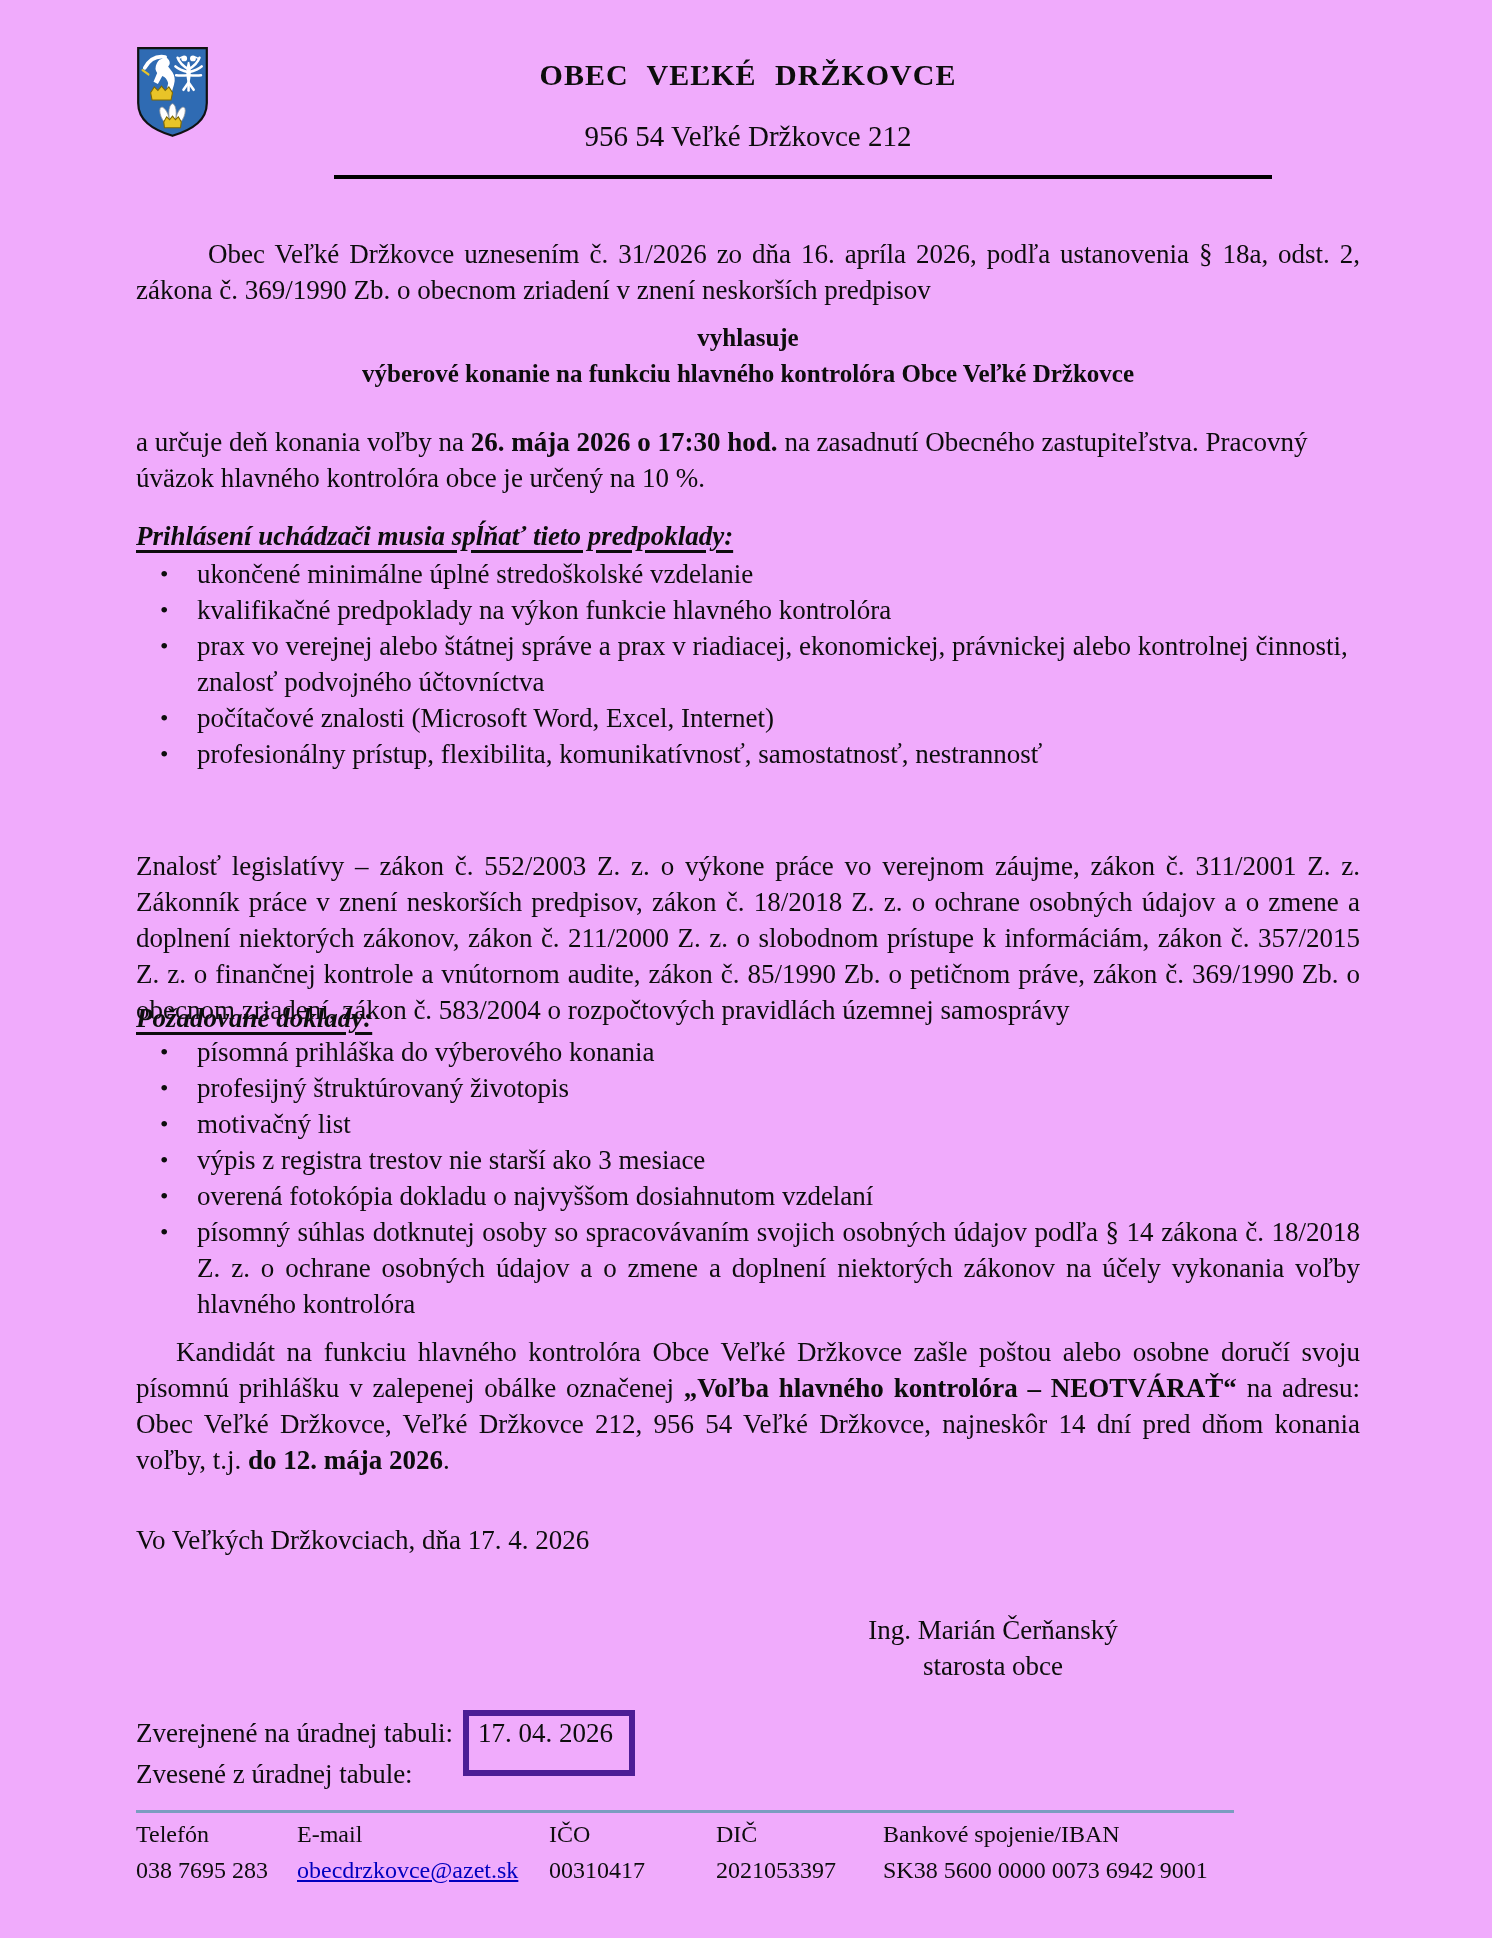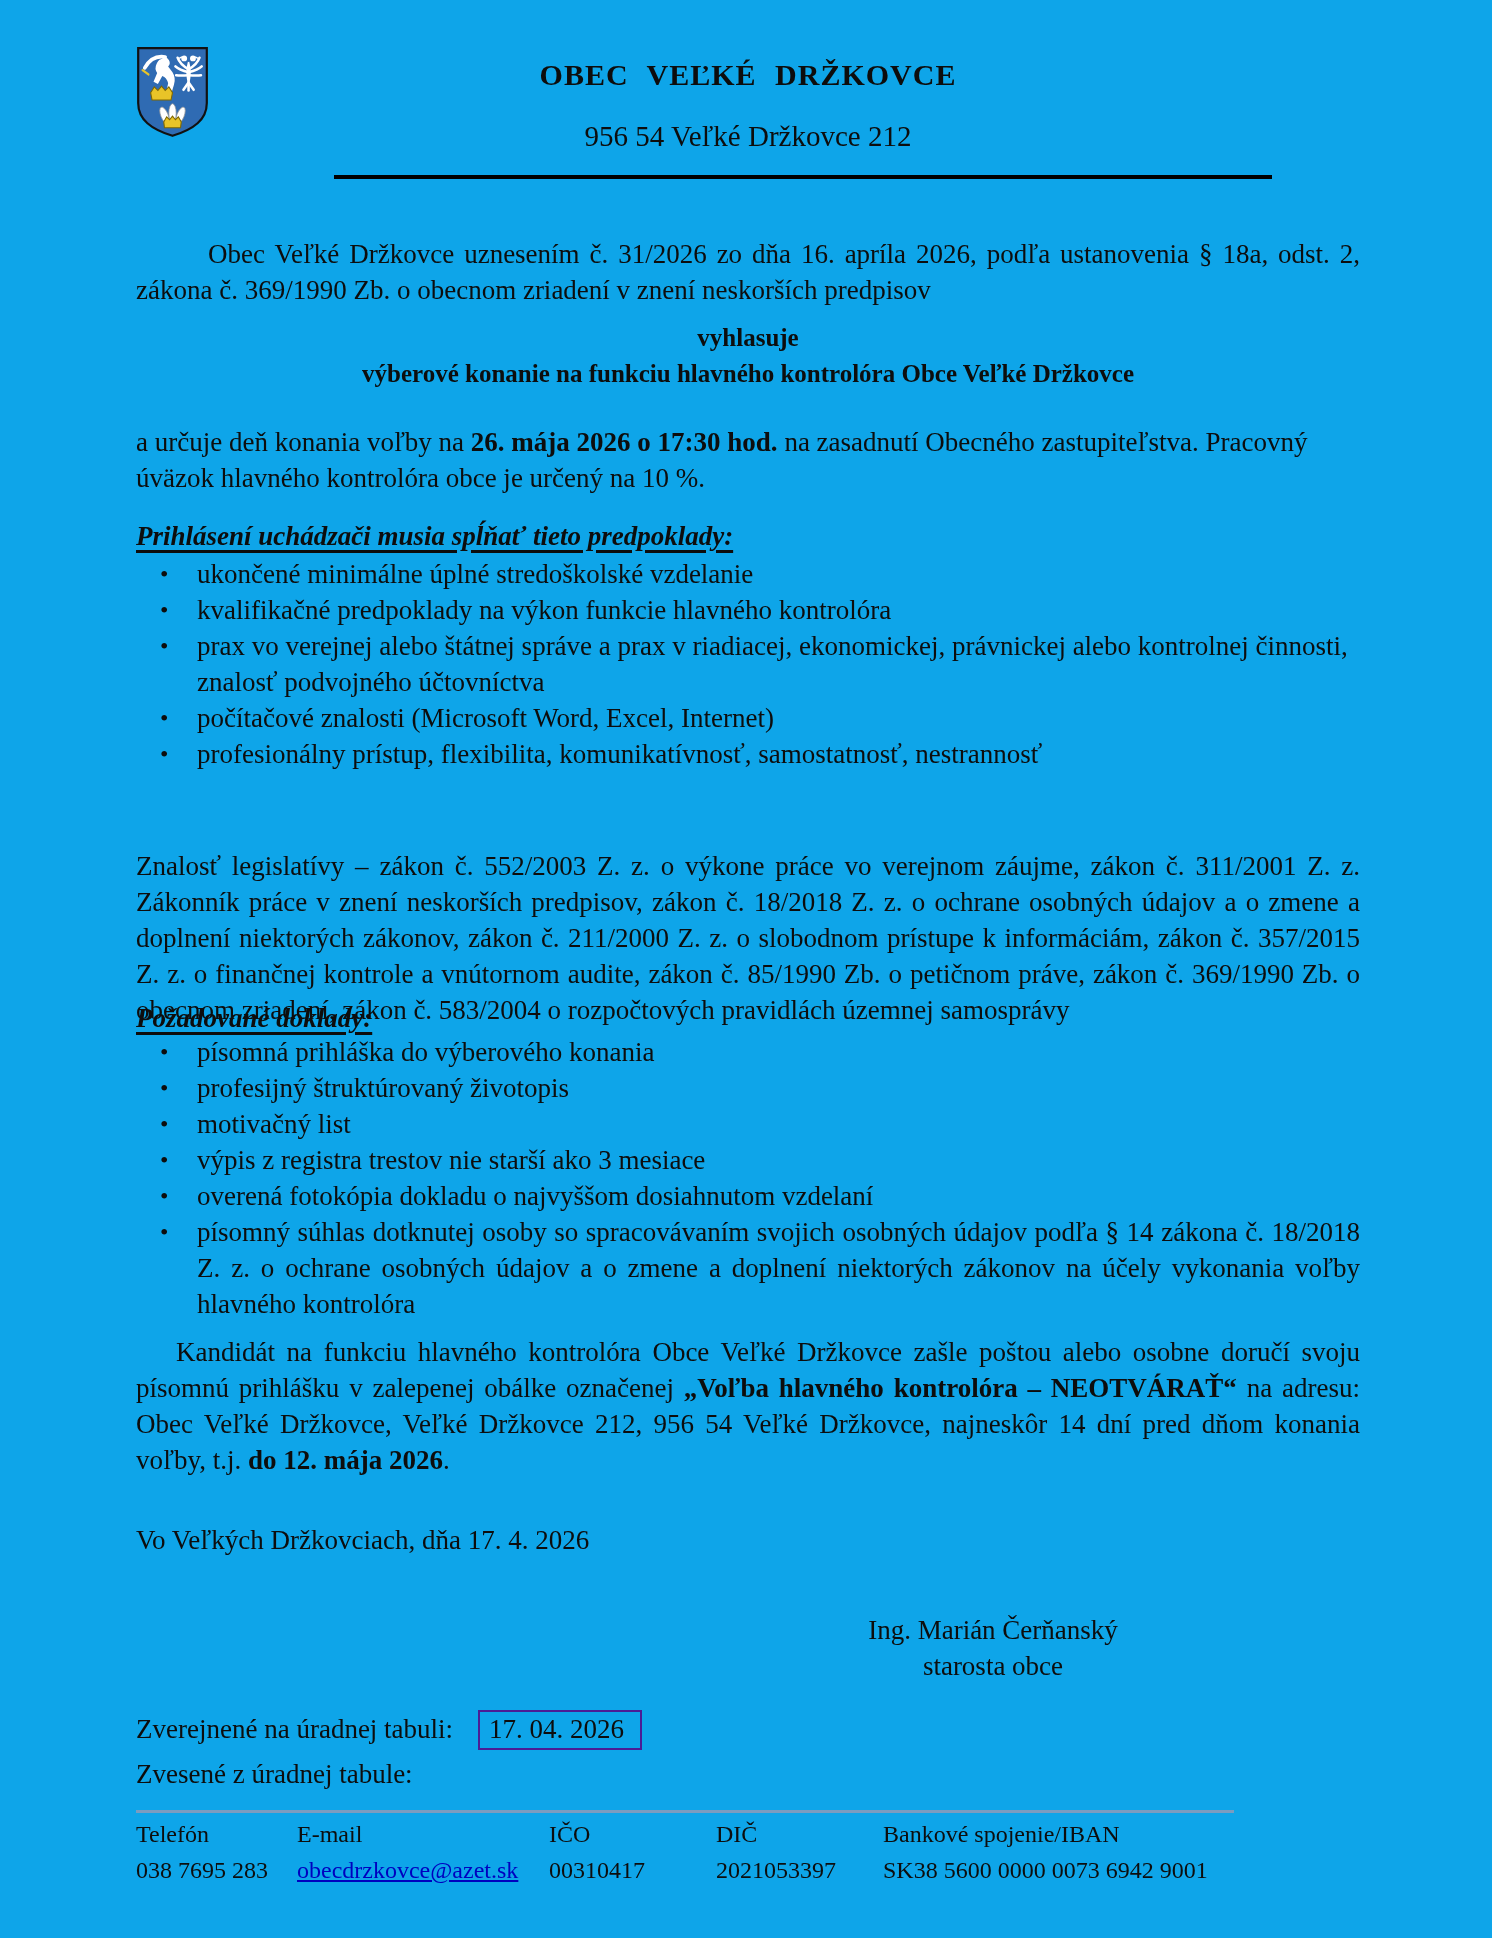--- a/index.html
+++ b/index.html
@@ -1,20 +1,20 @@
 <!DOCTYPE html>
 <html><head>
 <meta charset="utf-8">
 <style>
   html, body { margin: 0; padding: 0; background: #ffffff; }
   .page {
     position: relative;
     width: 1492px;
     height: 1938px;
-    background: #0ea5e9;
+    background: #f0abfc;
     font-family: "Liberation Serif", serif;
     font-size: 27px;
     line-height: 36px;
     color: #0d0d0d;
     overflow: hidden;
   }
   .abs { position: absolute; }
   .content-w { left: 136px; width: 1224px; }
 
   
@@ -51,23 +51,23 @@
 
   .submission { top: 1334px; text-align: justify; text-indent: 40px; }
 
   .place-date { top: 1522px; }
   .signature { top: 1612px; left: 828px; width: 330px; text-align: center; }
 
   .publication { top: 1710px; }
   .pub-row1 { display: flex; align-items: baseline; height: 46px; }
   .date-box {
     display: inline-block;
-    border: 2px solid #4c1d95;
-    padding: 1px 16px 3px 9px;
-    margin-left: 25px;
+    border: 6px solid #4c1d95;
+    padding: 1px 16px 21px 9px;
+    margin-left: 10px;
     line-height: 32px;
   }
 
   .footer-rule { left: 136px; top: 1810px; width: 1098px; height: 3px; background: #7b9cc0; }
   .footer { left: 136px; top: 1821px; width: 1260px; display: flex; font-size: 24px; line-height: 27px; }
   .fcol { flex: none; }
   .fcol-1 { width: 161px; }
   .fcol-2 { width: 252px; }
   .fcol-3 { width: 167px; }
   .fcol-4 { width: 167px; }

